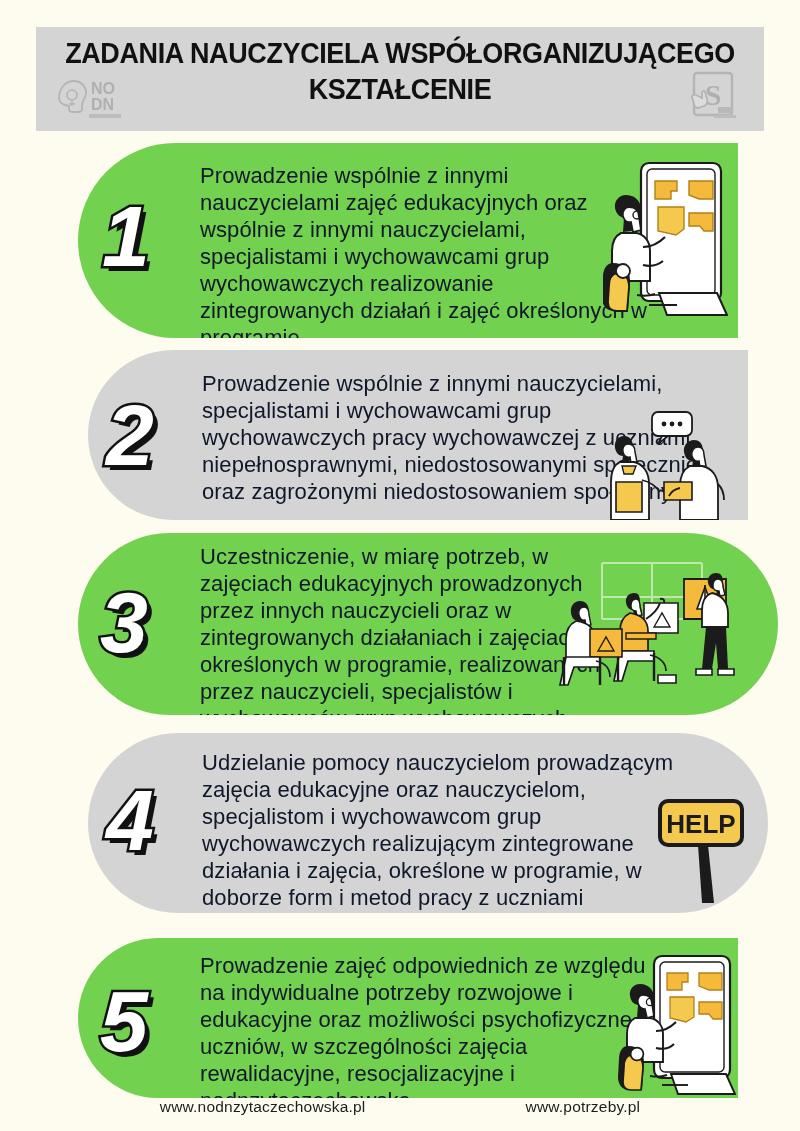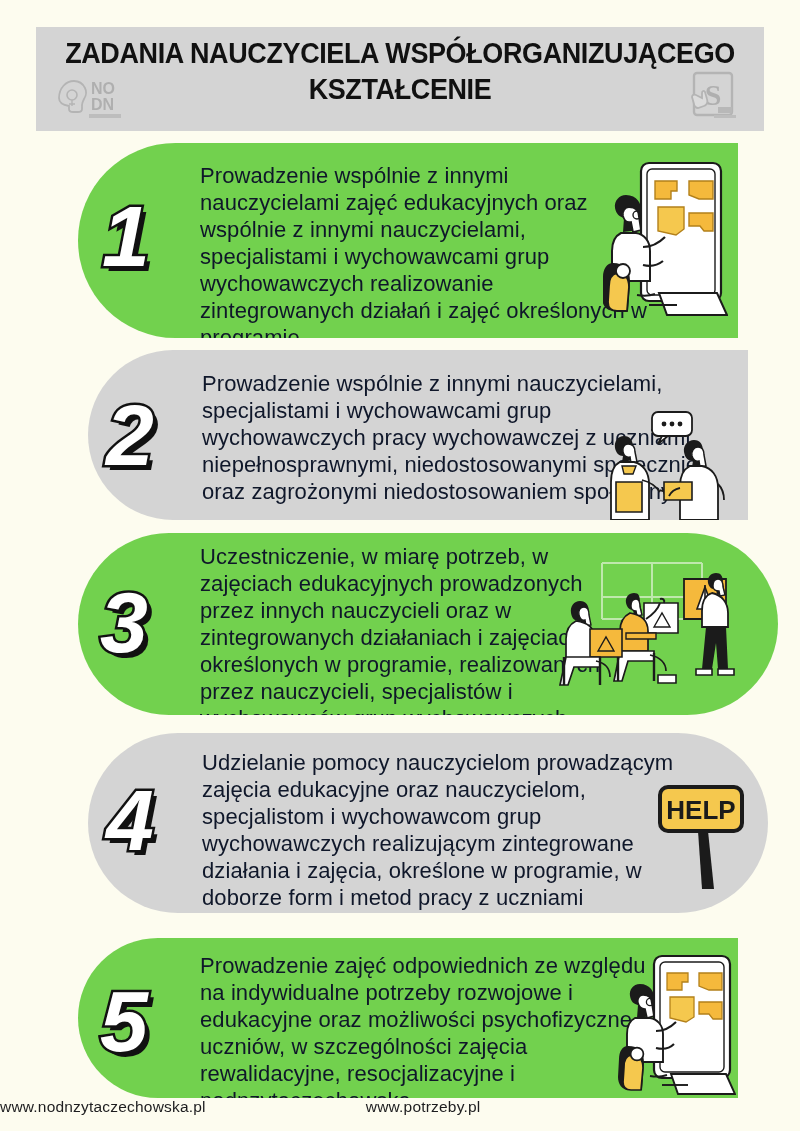--- a/index.html
+++ b/index.html
@@ -103,20 +103,21 @@
     pointer-events: none;
   }
 
   
   .footer {
     position: absolute;
     left: 0;
     top: 1098px;
     width: 800px;
     display: flex;
+    justify-content: center;
     gap: 160px;
     font-family: "Liberation Sans", sans-serif;
     font-size: 15.5px;
     color: #1d1d1f;
     letter-spacing: 0.2px;
   }
 </style>
 </head>
 <body>
 
@@ -236,21 +237,21 @@
         <path d="M8 100h34v10H16l-6 18H2z" fill="#ffffff" stroke="#1b1b1b" stroke-width="1.7"></path>
         <path d="M38 104c10 2 14 8 14 16" fill="none" stroke="#1b1b1b" stroke-width="1.7"></path>
         <path d="M6 100v28M42 100v28" stroke="#1b1b1b" stroke-width="2.4"></path>
       </svg>
     </div>
   </div>
 
   <div class="card gray" style="left:88px; top:733px; width:680px; height:180px; border-radius:90px;">
     <div class="num" style="left:18px; top:44px;">4</div>
     <div class="body" style="left:76px; top:16px; width:490px;">Udzielanie pomocy nauczycielom prowadzącym zajęcia edukacyjne oraz nauczycielom, specjalistom i wychowawcom grup wychowawczych realizującym zintegrowane działania i zajęcia, określone w programie, w doborze form i metod pracy z uczniami niepełnosprawnymi, niedostosowanymi społecznie oraz zagrożonymi niedostosowaniem społecznym;</div>
-    <div class="art" style="left:568px; top:46px; width:110px; height:115px;">
+    <div class="art" style="left:568px; top:60px; width:110px; height:115px;">
       <svg viewBox="0 0 110 115" width="110" height="115">
         <rect x="4" y="8" width="82" height="44" rx="8" fill="#f5c84e" stroke="#1b1b1b" stroke-width="4"></rect>
         <text x="45" y="40" text-anchor="middle" font-family="Liberation Sans, sans-serif" font-size="26" font-weight="700" fill="#1b1b1b">HELP</text>
         <path d="M42 52h10l6 58h-12z" fill="#1b1b1b"></path>
       </svg>
     </div>
   </div>
 
   <div class="card green" style="left:78px; top:938px; width:660px; height:160px; border-radius:80px 0 0 80px;">
     <div class="num" style="left:22px; top:40px;">5</div>

